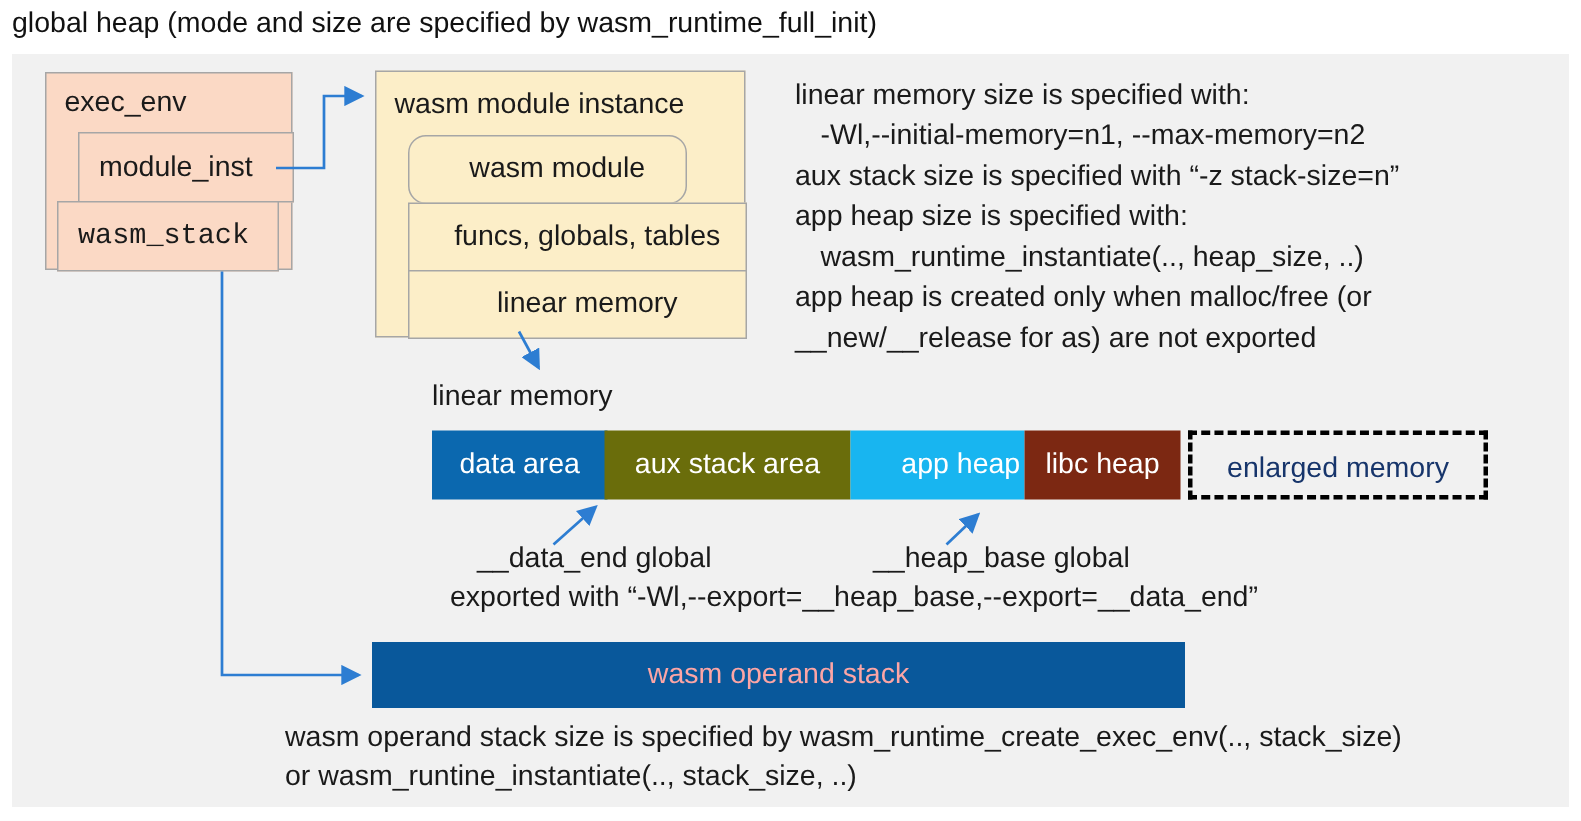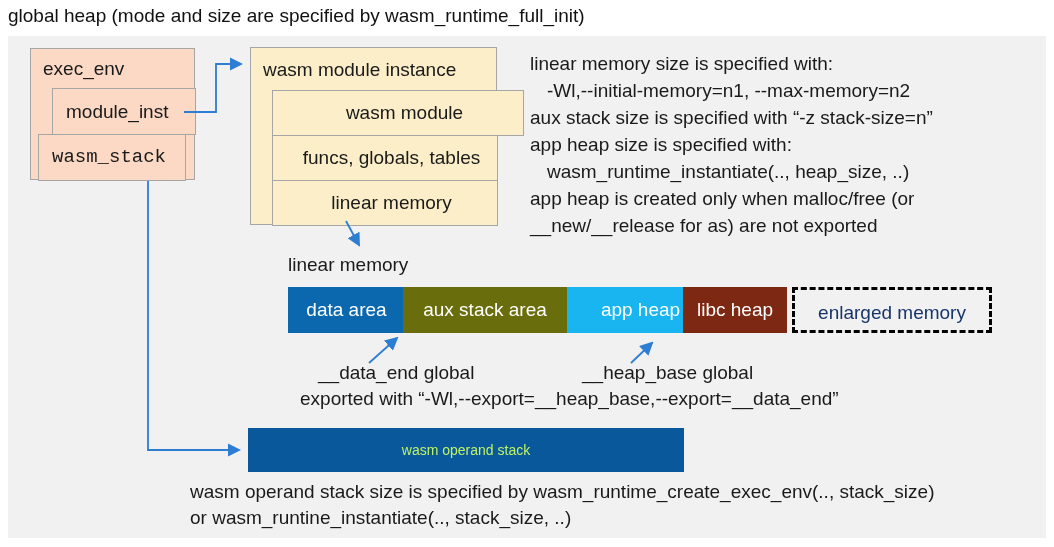--- a/index.html
+++ b/index.html
@@ -25,21 +25,21 @@
 
   
   #exec-env { left:30px; top:48px; width:165px; height:132px; }
   #exec-env .box-header { line-height:40px; }
   #exec-env .row0 { left:21px; top:39px;  width:144px; height:47px; line-height:45px; }
   #exec-env .row1 { left:7px; top:85px;  width:148px; height:47px; line-height:45px;font-family:Liberation Mono, monospace; }
 
   
   #mod-inst { left:250px; top:47px; width:247px; height:178px; }
   #mod-inst .box-header { line-height:43px; }
-  #mod-inst .row0 { left:21px; top:42px;  width:252px; height:46px; line-height:44px; }
+  #mod-inst .row0 { left:21px; top:42px;  width:186px; height:46px; line-height:44px;border-radius:12px; }
   #mod-inst .row1 { left:21px; top:87px;  width:226px; height:46px; line-height:44px; }
   #mod-inst .row2 { left:21px; top:132px; width:226px; height:46px; line-height:44px; }
 
   
   #notes { left:530px; top:50px; width:505px; font-size:19px; line-height:27px; }
   #notes .note-line { white-space:nowrap; }
   #notes .note-line:nth-child(2),
   #notes .note-line:nth-child(5) { padding-left:17px; }
 
   
@@ -51,22 +51,22 @@
   #seg-app  { left:567px; width:116px; }
   #seg-libc { left:683px; width:104px; }
   #seg-enl  { left:792px; width:200px; border:3px dashed #000000; color:#17356b; background:transparent; }
 
   
   #lbl-data-end  { left:318px; top:362px; font-size:19px; white-space:nowrap; }
   #lbl-heap-base { left:582px; top:362px; font-size:19px; white-space:nowrap; }
   #lbl-export    { left:300px; top:388px; font-size:19px; white-space:nowrap; }
 
   
-  #op-stack { left:248px; top:428px; width:436px; height:44px; background:#09589b;
-              color:#bef264; font-size:14px; line-height:44px; text-align:center; }
+  #op-stack { left:248px; top:428px; width:542px; height:44px; background:#09589b;
+              color:#fca5a5; font-size:19px; line-height:44px; text-align:center; }
 
   
   #footer { left:190px; top:479px; font-size:19px; line-height:26px; }
   #footer div { white-space:nowrap; }
 
   #arrows { left:0; top:0; width:1054px; height:547px; pointer-events:none; }
 </style>
 </head>
 <body>
 

